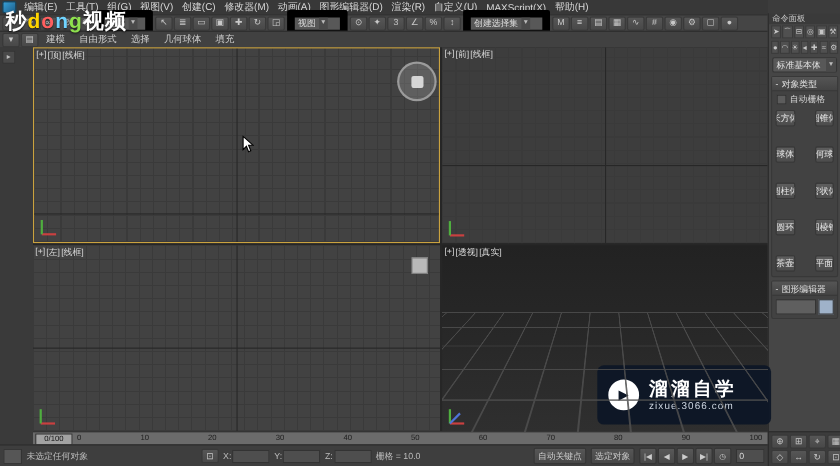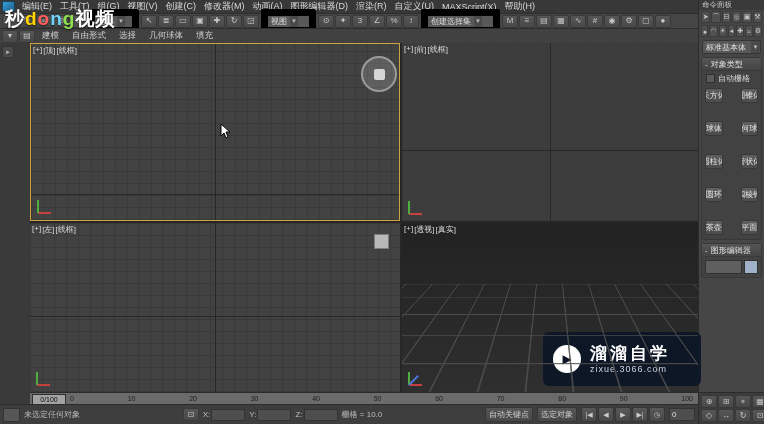--- a/index.html
+++ b/index.html
@@ -88,21 +88,21 @@
          border-radius:2px;display:flex;align-items:center;color:#ccc;font-size:8px;text-align:center;}
   .tbt{width:14px;height:13px;display:flex;align-items:center;justify-content:center;font-size:7px;
        background:linear-gradient(#585858,#484848);border:1px solid #363636;border-radius:2px;color:#ccc;}
   .framefield{width:22px;height:11px;background:#4e4e4e;border:1px solid #333;font-size:8px;color:#ddd;
               display:flex;align-items:center;padding-left:2px;}
   .navblock{position:absolute;left:698px;top:392px;width:66px;height:32px;background:#3c3c3c;border-top:1px solid #2b2b2b;
             border-left:1px solid #2b2b2b;display:grid;grid-template-columns:repeat(4,1fr);gap:1px;padding:2px;box-sizing:border-box;}
   .navblock .ic{height:auto;}
 
   
-  .cmdpanel{position:absolute;left:698px;top:0;width:66px;height:392px;background:#464646;
+  .cmdpanel{position:absolute;left:698px;top:12px;width:66px;height:392px;background:#464646;
             border-left:1px solid #2b2b2b;box-sizing:border-box;font-size:8px;}
   .cp-title{height:10px;display:flex;align-items:center;padding-left:3px;font-size:7.5px;color:#c5c5c5;background:#3a3a3a;}
   .cp-row{display:flex;gap:1px;padding:1px 2px;}
   .cp-tab{width:9px;height:10px;display:flex;align-items:center;justify-content:center;background:#505050;
           border:1px solid #3a3a3a;color:#c6c6c6;font-size:7px;}
   .cp-dd{margin:2px 3px;height:12px;display:flex;align-items:center;background:#585858;border:1px solid #353535;
          border-radius:2px;color:#e2e2e2;font-size:8px;padding-left:3px;}
   .cp-dd .arrow{margin-left:auto;width:9px;height:100%;display:flex;align-items:center;justify-content:center;
                 background:#4a4a4a;font-size:6px;color:#bbb;}
   .rollout{margin:3px 2px 0;background:#424242;border:1px solid #383838;border-radius:2px;}

